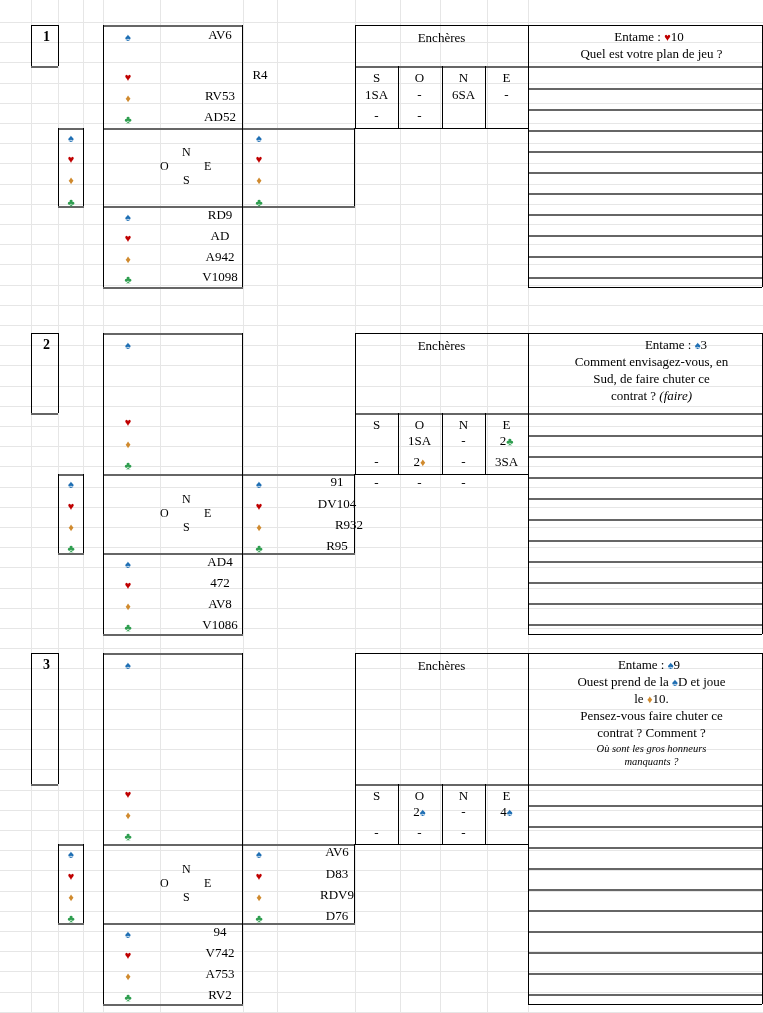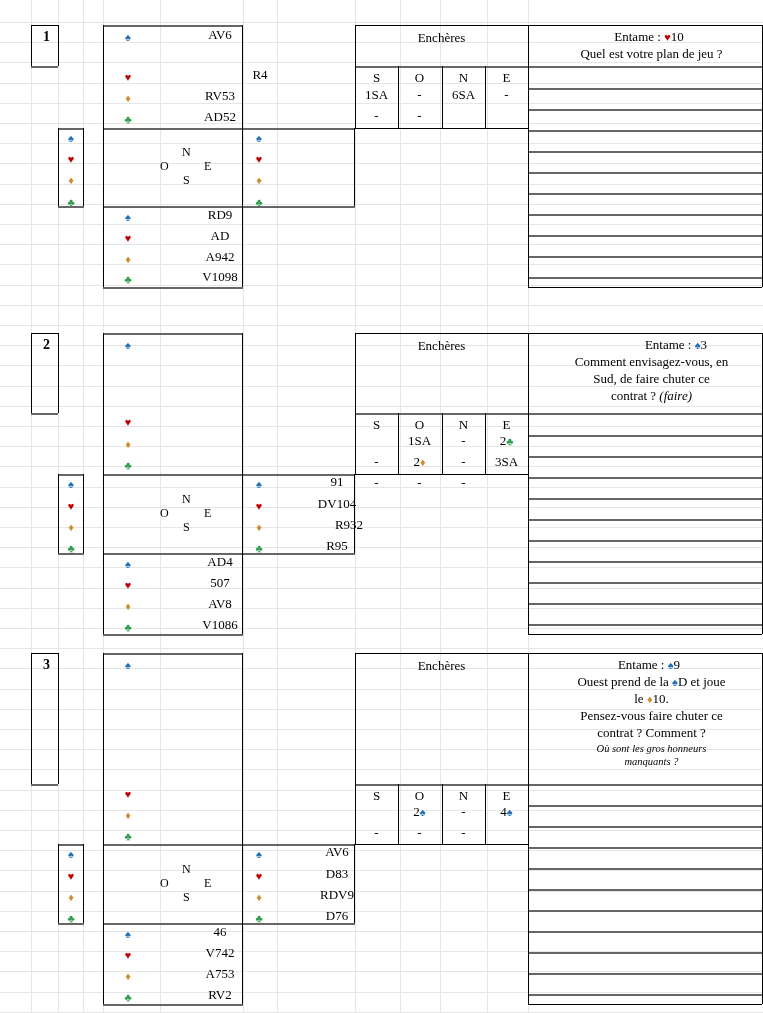--- a/index.html
+++ b/index.html
@@ -243,21 +243,21 @@
       <div class="cell lft " style="left:277px;top:539px;width:120px;">R95</div>
       <div class="compass" style="left:160px;top:491.5px;width:60px;height:44px;">
         <span style="left:22px;top:0px;">N</span>
         <span style="left:0px;top:14px;">O</span>
         <span style="left:44px;top:14px;">E</span>
         <span style="left:23px;top:28px;">S</span>
       </div>
       <div class="cell ctr " style="left:120px;top:557px;width:16px;"><span class="suit s-p">♠</span></div>
       <div class="cell lft " style="left:160px;top:555px;width:120px;">AD4</div>
       <div class="cell ctr " style="left:120px;top:578px;width:16px;"><span class="suit s-c">♥</span></div>
-      <div class="cell lft " style="left:160px;top:576px;width:120px;">507</div>
+      <div class="cell lft " style="left:160px;top:576px;width:120px;">472</div>
       <div class="cell ctr " style="left:120px;top:599px;width:16px;"><span class="suit s-k">♦</span></div>
       <div class="cell lft " style="left:160px;top:597px;width:120px;">AV8</div>
       <div class="cell ctr " style="left:120px;top:620px;width:16px;"><span class="suit s-t">♣</span></div>
       <div class="cell lft " style="left:160px;top:618px;width:120px;">V1086</div>
       <div class="bk" style="left:355px;top:333px;width:173px;height:1px;"></div>
       <div class="bk" style="left:355px;top:333px;width:1px;height:141px;"></div>
       <div class="bk" style="left:528px;top:333px;width:1px;height:141px;"></div>
       <div class="bk" style="left:355px;top:474px;width:173px;height:1px;"></div>
       <div class="dk" style="left:355px;top:413px;width:173px;height:2px;"></div>
       <div class="bk" style="left:398px;top:413px;width:1px;height:61px;"></div>
@@ -334,21 +334,21 @@
       <div class="cell lft " style="left:277px;top:888px;width:120px;">RDV9</div>
       <div class="cell ctr " style="left:251px;top:911px;width:16px;"><span class="suit s-t">♣</span></div>
       <div class="cell lft " style="left:277px;top:909px;width:120px;">D76</div>
       <div class="compass" style="left:160px;top:861.5px;width:60px;height:44px;">
         <span style="left:22px;top:0px;">N</span>
         <span style="left:0px;top:14px;">O</span>
         <span style="left:44px;top:14px;">E</span>
         <span style="left:23px;top:28px;">S</span>
       </div>
       <div class="cell ctr " style="left:120px;top:927px;width:16px;"><span class="suit s-p">♠</span></div>
-      <div class="cell lft " style="left:160px;top:925px;width:120px;">46</div>
+      <div class="cell lft " style="left:160px;top:925px;width:120px;">94</div>
       <div class="cell ctr " style="left:120px;top:948px;width:16px;"><span class="suit s-c">♥</span></div>
       <div class="cell lft " style="left:160px;top:946px;width:120px;">V742</div>
       <div class="cell ctr " style="left:120px;top:969px;width:16px;"><span class="suit s-k">♦</span></div>
       <div class="cell lft " style="left:160px;top:967px;width:120px;">A753</div>
       <div class="cell ctr " style="left:120px;top:990px;width:16px;"><span class="suit s-t">♣</span></div>
       <div class="cell lft " style="left:160px;top:988px;width:120px;">RV2</div>
       <div class="bk" style="left:355px;top:653px;width:173px;height:1px;"></div>
       <div class="bk" style="left:355px;top:653px;width:1px;height:191px;"></div>
       <div class="bk" style="left:528px;top:653px;width:1px;height:191px;"></div>
       <div class="bk" style="left:355px;top:844px;width:173px;height:1px;"></div>

